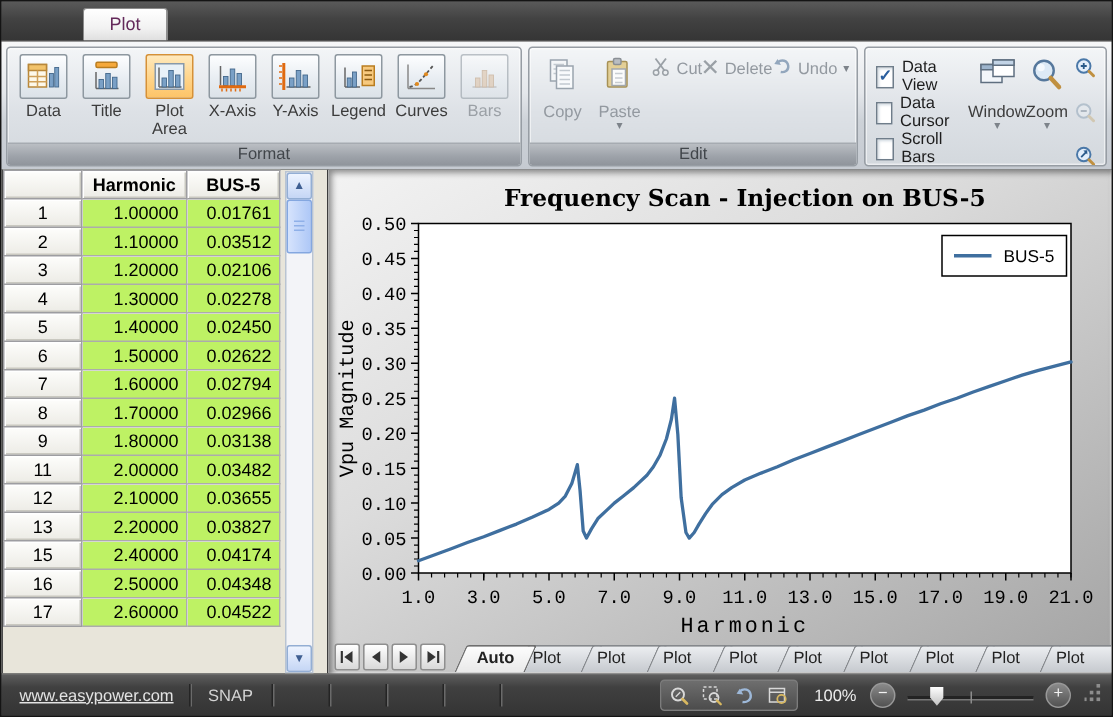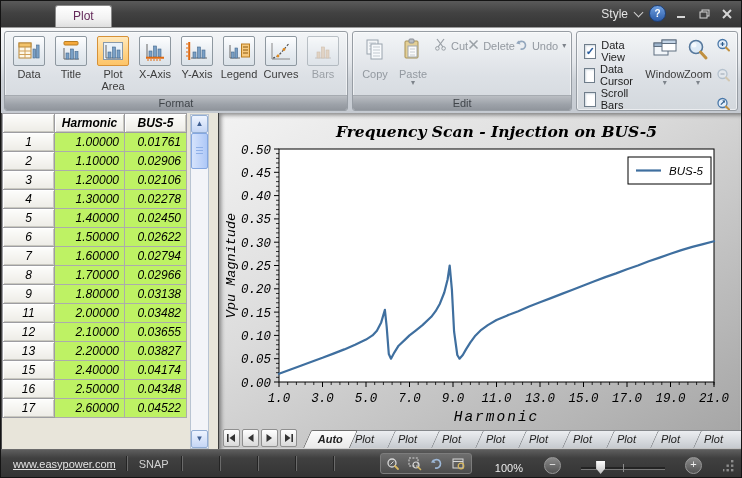--- a/index.html
+++ b/index.html
@@ -29,21 +29,21 @@
   .small-col{display:flex;flex-direction:row;justify-content:space-between;padding:4px 2px 6px 2px;}
   .small-item{display:flex;align-items:center;gap:4px;font-size:11px;color:#9399a0;height:15px;}
   .arrow{font-size:8px;color:#7d838a;line-height:6px;}
   .big-btn .arrow{margin-top:0;}
   .chk-col{display:flex;flex-direction:column;justify-content:space-between;padding:5px 6px 7px 4px;}
   .chk-row{display:flex;align-items:center;gap:5px;font-size:11px;color:#1d1d1d;}
   .chk-box{width:13px;height:13px;background:#fff;border:1px solid #6f7d8a;box-shadow:inset 1px 1px 2px #cfd8e0;display:flex;align-items:center;justify-content:center;font-size:11px;color:#2b5e9e;font-weight:bold;line-height:11px;}
   .mini-col{display:flex;flex-direction:column;justify-content:space-between;padding:3px 2px 5px 2px;}
   .mini-btn{width:18px;height:17px;display:flex;align-items:center;justify-content:center;}
   
-  .main{flex:1;display:flex;overflow:hidden;background:#5a5a5a;font-style:italic;}
+  .main{flex:1;display:flex;overflow:hidden;background:#5a5a5a;}
   .table-panel{flex:0 0 216px;background:#e8e5da;border-right:1px solid #3c3c3c;border-left:1px solid #4a4a4a;display:flex;overflow:hidden;position:relative;}
   .grid{border-collapse:collapse;table-layout:fixed;align-self:flex-start;margin:0;background:#fff;}
   .grid th,.grid td{box-sizing:border-box;font-size:12px;padding:0 5px;height:19px;overflow:hidden;white-space:nowrap;}
   .hdr,.rownum{background:linear-gradient(#fdfdfb,#ecebe5);border:1px solid #9d9da1;box-shadow:inset 1px 1px 0 #ffffff,inset -1px -1px 0 #c9c8c0;text-align:center;font-weight:bold;color:#000;}
   .rownum{font-weight:normal;}
   .val{background:#bef264;border:1px solid #acacac;text-align:right;color:#000;}
   .vscroll{position:absolute;right:9px;top:1px;bottom:0;width:17px;background:#f3f4f8;border:1px solid #b9c4d2;display:flex;flex-direction:column;justify-content:space-between;}
   .sc-btn{height:16px;background:linear-gradient(#eef4ff,#c5d6f5);border:1px solid #93aed4;border-radius:2px;color:#3f5f92;font-size:8px;text-align:center;line-height:15px;}
   .sc-thumb{position:absolute;top:18px;left:0;width:15px;height:34px;background:linear-gradient(90deg,#d6e3fc,#aec8f7);border:1px solid #84a7e0;border-radius:2px;}
   .sc-thumb::after{content:"";position:absolute;left:4px;top:13px;width:7px;height:1px;background:#8fb0e8;box-shadow:0 3px 0 #8fb0e8,0 6px 0 #8fb0e8;}
@@ -56,60 +56,38 @@
   .ptab .t{display:block;transform:skewX(24deg);font-size:11px;color:#222;}
   .ptab.active{background:linear-gradient(#fdfdfd,#e9e9e9);z-index:3;border-color:#6f6f6f;}
   .ptab.active .t{font-weight:bold;}
   .tabstrip .first-tab{margin-left:8px;}
   
   .statusbar{height:28px;flex:0 0 28px;background:linear-gradient(#5d5d5d,#404040 30%,#343434);border-top:1px solid #6b6b6b;display:flex;align-items:center;color:#ddd;font-size:11px;padding:0 4px;box-sizing:border-box;}
   .sb-link{color:#e3e3e3;text-decoration:underline;margin:0 10px 0 8px;}
   .sb-sep{width:1px;height:15px;background:#242424;box-shadow:1px 0 0 #6a6a6a;margin:0 0;}
   .sb-cell{width:37px;height:100%;}
   .sb-snap{margin:0 12px;color:#d3d3d3;}
-  .sb-right{margin-left:auto;display:flex;align-items:flex-end;gap:17px;padding-right:2px;}
+  .sb-right{margin-left:auto;display:flex;align-items:center;gap:5px;padding-right:2px;}
   .sb-tools{display:flex;gap:2px;background:linear-gradient(#6e6e6e,#4c4c4c);border:1px solid #7c7c7c;border-radius:3px;padding:1px 2px;}
   .sb-tool{width:20px;height:17px;display:flex;align-items:center;justify-content:center;border-radius:2px;}
   .sb-zoomtext{color:#ececec;margin:0 4px 0 6px;}
   .round-btn{width:15px;height:15px;border-radius:50%;background:linear-gradient(#8a8a8a,#525252);border:1px solid #999;color:#f2f2f2;font-size:11px;line-height:13px;text-align:center;}
   .slider{width:84px;height:14px;position:relative;margin:0 3px;}
   .slider .track{position:absolute;left:0;right:0;top:7px;height:2px;background:#232323;box-shadow:0 1px 0 #777;}
   .slider .midtick{position:absolute;left:50%;top:4px;width:1px;height:8px;background:#8c8c8c;}
   .slider .thumb{position:absolute;left:18%;top:1px;width:9px;height:13px;background:linear-gradient(#fefefe,#bfbfbf);clip-path:polygon(0 0,100% 0,100% 58%,50% 100%,0 58%);}
   .grip{margin-left:4px;}
 </style>
 </head>
 <body>
 
 <div class="window">
 
   <div class="titlebar">
     <div class="app-tab">Plot</div>
-    <div class="tb-right">
-      <span>Style</span>
-      <span class="chev"></span>
-      <span class="help-btn">?</span>
-      <span class="winbtn">
-        <svg width="10" height="10">
-            <line x1="1" y1="8" x2="9" y2="8" stroke="#d6d6d6" stroke-width="2"></line>
-          </svg>
-      </span>
-      <span class="winbtn">
-        <svg width="11" height="10">
-            <rect x="3" y="1" width="7" height="6" fill="none" stroke="#d6d6d6"></rect>
-            <rect x="1" y="3" width="7" height="6" fill="#424242" stroke="#d6d6d6"></rect>
-          </svg>
-      </span>
-      <span class="winbtn">
-        <svg width="10" height="10">
-            <line x1="1" y1="1" x2="9" y2="9" stroke="#d6d6d6" stroke-width="2"></line>
-            <line x1="9" y1="1" x2="1" y2="9" stroke="#d6d6d6" stroke-width="2"></line>
-          </svg>
-      </span>
-    </div>
   </div>
 
   <div class="ribbon">
 
     <div class="group">
       <div class="group-body">
         <div class="fmt-btn">
           <span class="icon-box">
             <svg width="24" height="22" viewBox="0 0 24 22">
                 <rect x="2" y="3" width="12" height="15" fill="#fdf8ea" stroke="#b8873a"></rect>
@@ -385,21 +363,21 @@
           </thead>
         <tbody id="grid-body">
             <tr>
               <td class="rownum">1</td>
               <td class="val">1.00000</td>
               <td class="val">0.01761</td>
             </tr>
             <tr>
               <td class="rownum">2</td>
               <td class="val">1.10000</td>
-              <td class="val">0.02906</td>
+              <td class="val">0.03512</td>
             </tr>
             <tr>
               <td class="rownum">3</td>
               <td class="val">1.20000</td>
               <td class="val">0.02106</td>
             </tr>
             <tr>
               <td class="rownum">4</td>
               <td class="val">1.30000</td>
               <td class="val">0.02278</td>

